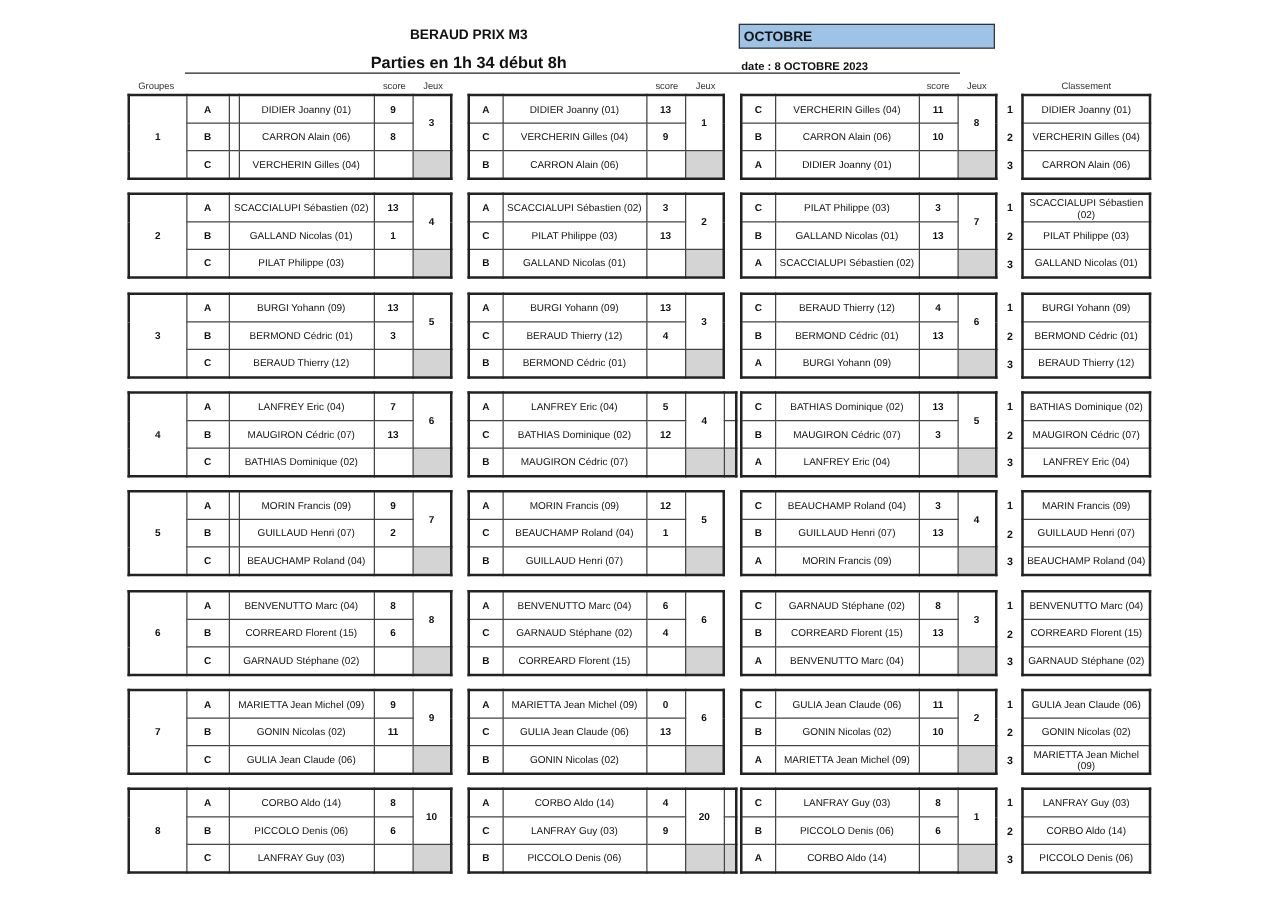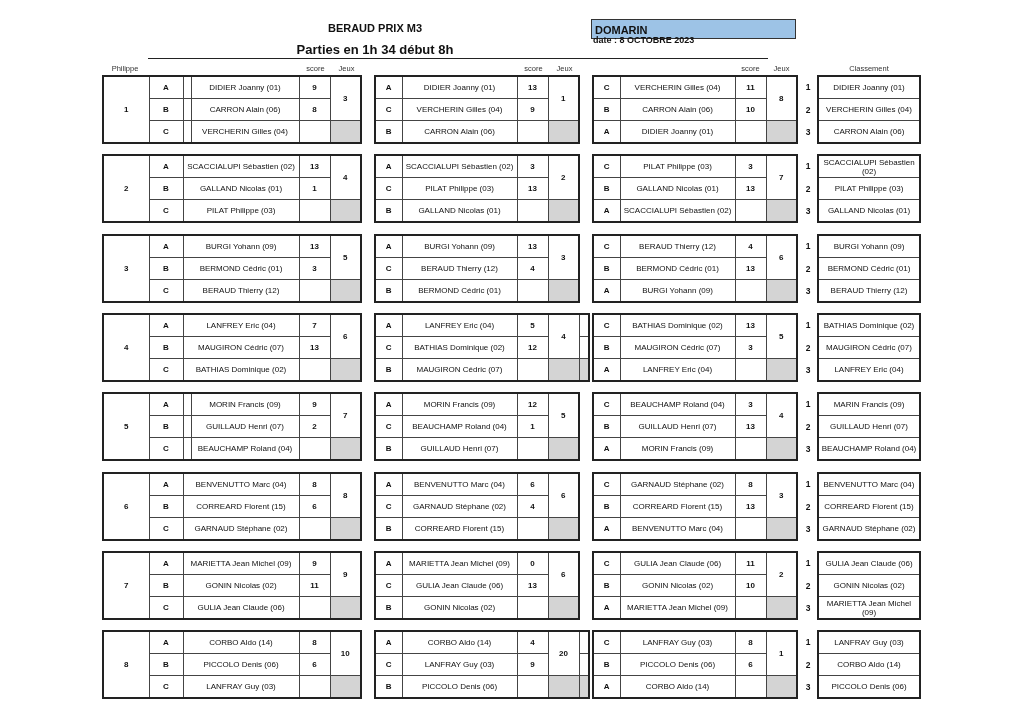--- a/index.html
+++ b/index.html
@@ -3,45 +3,45 @@
 <meta charset="utf-8">
 <style>
   html, body { margin:0; padding:0; background:#ffffff; }
   body { width:1024px; height:724px; position:relative; overflow:hidden;
          font-family:"Liberation Sans", sans-serif; color:#111; }
   .abs { position:absolute; }
   .title { left:290px; top:22px; width:170px; text-align:center; font-size:11px; font-weight:bold; }
   .subtitle { left:270px; top:42px; width:210px; text-align:center; font-size:13px; font-weight:bold; }
   .venue { left:591px; top:19px; width:205px; height:20px; background:#9dc3e6; border:1px solid #333;
            font-size:11px; font-weight:bold; line-height:20px; padding-left:3px; box-sizing:border-box; }
-  .date { left:593px; top:35px; font-size:9px; font-weight:bold; }
+  .date { left:593px; top:48px; font-size:9px; font-weight:bold; }
   .hline1 { left:148px; top:58px; width:432px; height:1px; background:#222; }
   .hline2 { left:580px; top:58px; width:188px; height:1px; background:#222; }
   .colhdr { font-size:7.5px; color:#333; text-align:center; }
   table.grp { position:absolute; border-collapse:collapse; table-layout:fixed; border:2px solid #222; }
   table.grp td { border:1px solid #444; padding:0; text-align:center; vertical-align:middle;
                  font-size:8px; height:21px; line-height:9px; overflow:hidden; }
   td.letter, td.num, td.gnum { font-weight:bold; font-size:8.5px; }
   td.gnum { font-size:9px; }
   td.jeux { font-weight:bold; font-size:9px; }
   td.grey { background:#d4d4d4; }
   td.narrow { width:8px; }
   .rank { position:absolute; width:18px; text-align:center; font-size:8.5px; font-weight:bold; }
 </style>
 </head>
 <body>
 
 <div class="abs title">BERAUD PRIX M3</div>
 <div class="abs subtitle">Parties en 1h 34 début 8h</div>
-<div class="abs venue">DOMARIN</div>
+<div class="abs venue">OCTOBRE</div>
 <div class="abs date">date : 8 OCTOBRE 2023</div>
 <div class="abs hline1"></div>
 <div class="abs hline2"></div>
 
-<div class="abs colhdr" style="left:102px;top:64px;width:46px;">Philippe</div>
+<div class="abs colhdr" style="left:102px;top:64px;width:46px;">Groupes</div>
 <div class="abs colhdr" style="left:300px;top:64px;width:31px;">score</div>
 <div class="abs colhdr" style="left:331px;top:64px;width:31px;">Jeux</div>
 <div class="abs colhdr" style="left:518px;top:64px;width:31px;">score</div>
 <div class="abs colhdr" style="left:549px;top:64px;width:31px;">Jeux</div>
 <div class="abs colhdr" style="left:735px;top:64px;width:31px;">score</div>
 <div class="abs colhdr" style="left:766px;top:64px;width:31px;">Jeux</div>
 <div class="abs colhdr" style="left:817px;top:64px;width:104px;">Classement</div>
 
 <div id="groups-container">
     <table class="grp" style="left:102px;top:75px;width:260px;">

